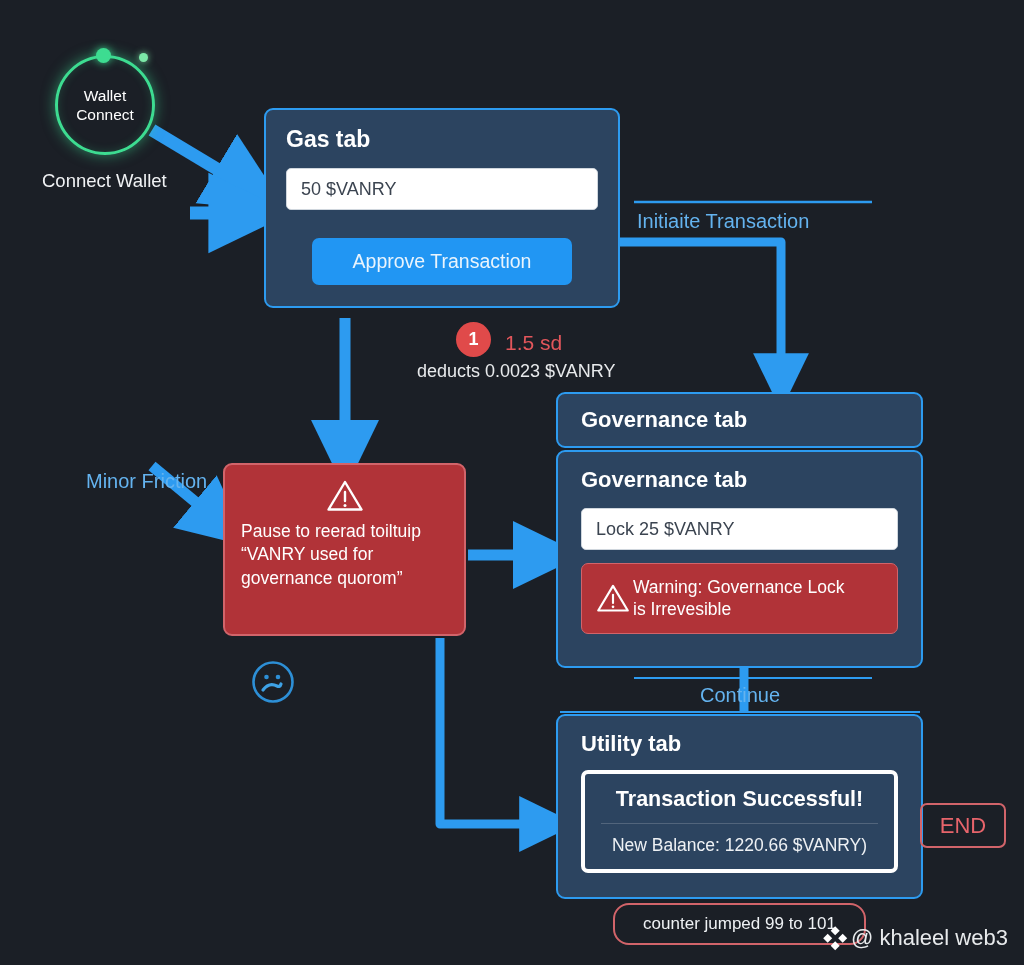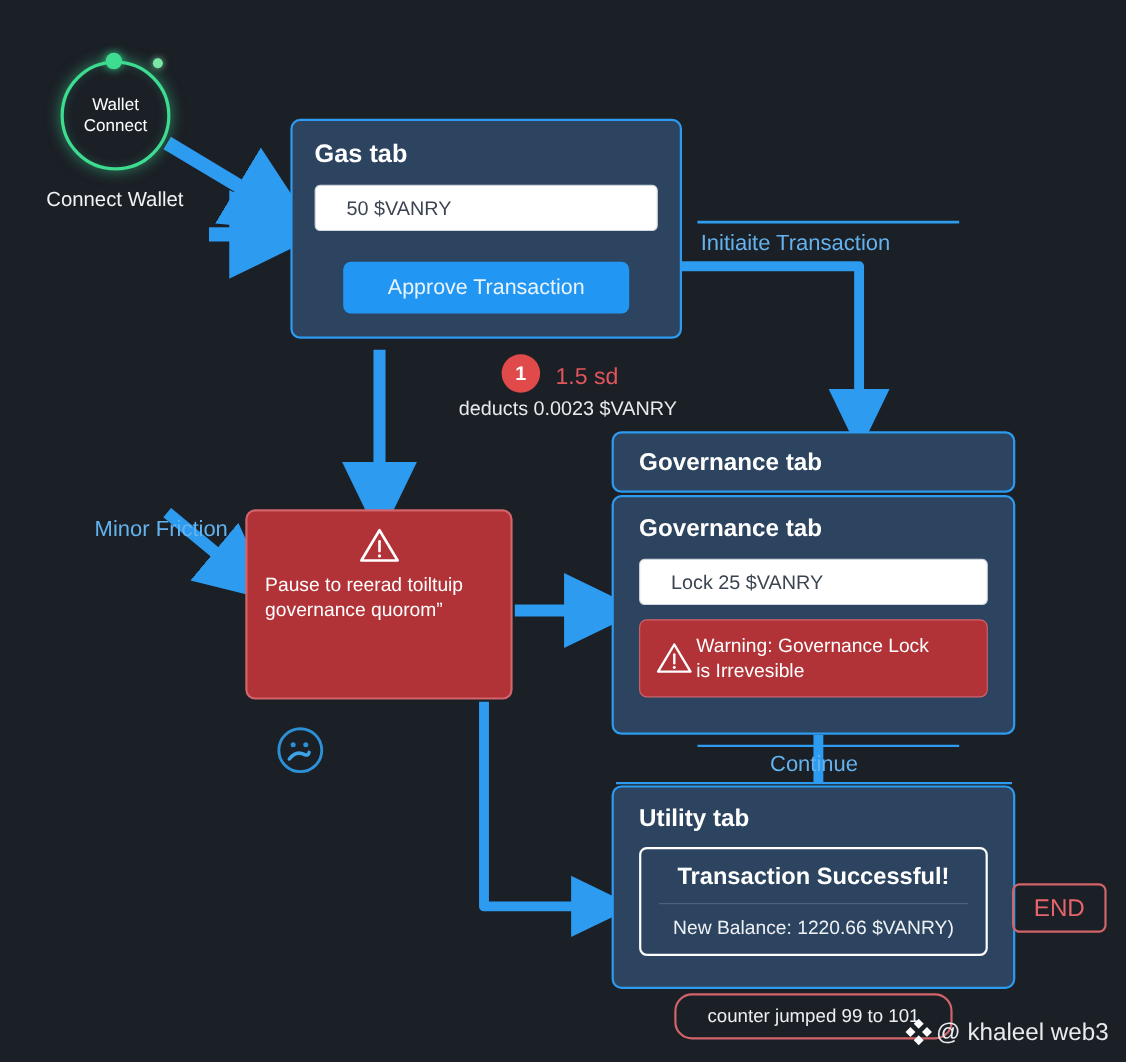--- a/index.html
+++ b/index.html
@@ -62,21 +62,21 @@
 
   #gas-card { left: 264px; top: 108px; width: 356px; height: 200px; padding: 16px 20px; }
   #gas-card .card-title { font-size: 23px; }
   .text-input {
     margin-top: 15px;
     background: #ffffff;
     border: 1px solid #cfd6dd;
     border-radius: 5px;
     height: 42px;
     display: flex; align-items: center;
-    padding: 0 28px;
+    padding: 0 14px;
     color: #3b4450; font-size: 18px;
   }
   .approve-btn {
     margin: 28px auto 0;
     width: 260px; height: 47px;
     background: #2196f3;
     border: none; border-radius: 7px;
     color: #e9f4fd; font-size: 19.5px;
     display: flex; align-items: center; justify-content: center;
     cursor: pointer;
@@ -133,21 +133,21 @@
     padding: 12px 14px;
     display: flex; align-items: center; gap: 3px;
     color: #ffffff; font-size: 17.5px; line-height: 1.28;
   }
 
   
   #utility-card { left: 556px; top: 714px; width: 367px; height: 185px; padding: 15px 23px; }
   #utility-card .card-title { font-size: 22px; }
   .success-box {
     margin-top: 13px;
-    border: 2px solid #ffffff;
+    border: 4px solid #ffffff;
     border-radius: 7px;
     padding: 13px 16px;
     text-align: center;
   }
   .success-title { color: #ffffff; font-size: 21.5px; font-weight: bold; }
   .success-divider { height: 1px; background: rgba(255,255,255,.18); margin: 11px 0; }
   .success-balance { color: #eef1f4; font-size: 17.5px; }
 
   .end-badge {
     position: absolute; left: 920px; top: 803px;
@@ -234,20 +234,21 @@
   <div class="minor-friction-label">Minor Friction</div>
 
   <div id="friction-box">
     <svg class="warn-tri" width="38" height="33" viewBox="0 0 38 33">
       <path d="M19 3 L35.5 30.5 L2.5 30.5 Z" fill="none" stroke="#ffffff" stroke-width="2.4" stroke-linejoin="round"></path>
       <line x1="19" y1="13" x2="19" y2="22" stroke="#ffffff" stroke-width="2.4" stroke-linecap="round"></line>
       <circle cx="19" cy="26.4" r="1.5" fill="#ffffff"></circle>
     </svg>
     <div class="friction-text">
       <div>Pause to reerad toiltuip</div>
+      <div>“VANRY used for</div>
       <div>governance quorom”</div>
     </div>
   </div>
 
   <svg class="face-icon" width="44" height="44" viewBox="0 0 44 44">
     <circle cx="22" cy="22" r="19.5" fill="none" stroke="#2d8fd6" stroke-width="2.6"></circle>
     <circle cx="15.5" cy="17" r="2.3" fill="#2d8fd6"></circle>
     <circle cx="27" cy="17" r="2.3" fill="#2d8fd6"></circle>
     <path d="M12 30 Q18 22 26 26 Q29 27.5 30 24" fill="none" stroke="#3ea2e6" stroke-width="3.2" stroke-linecap="round"></path>
   </svg>

